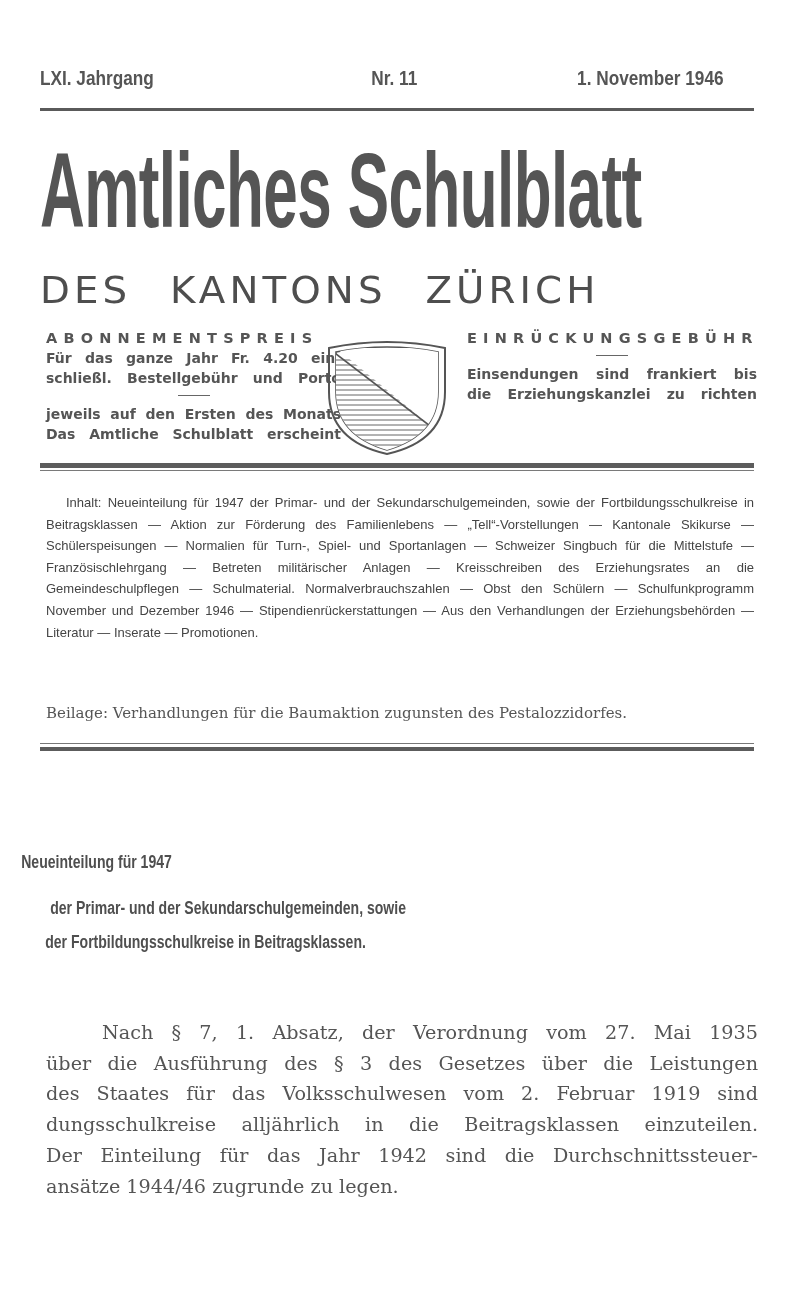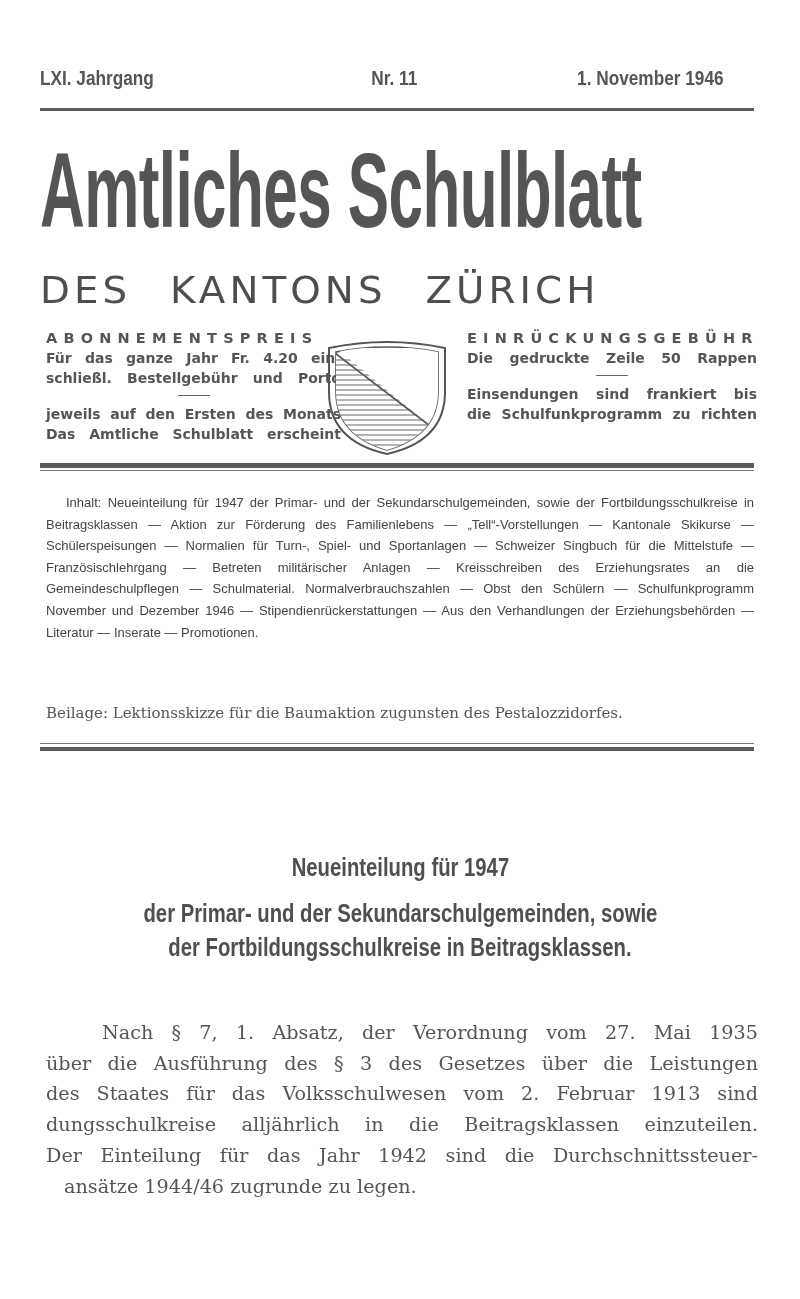--- a/index.html
+++ b/index.html
@@ -19,25 +19,25 @@
   .dash { width:32px; height:1px; background:#666; margin:7px auto 8px; }
   .just { text-align:justify; text-align-last:justify; }
   .shield { left:326px; top:340px; width:122px; height:115px; }
   .double-rule-a { left:40px; top:463px; width:714px; height:5px; background:#5c5c5c; }
   .double-rule-b { left:40px; top:470px; width:714px; height:1px; background:#7a7a7a; }
   .toc { left:46px; top:492px; width:708px; font-family:Liberation Sans, sans-serif; font-size:13px; line-height:21.6px; color:#444; text-align:justify; }
   .toc p { margin:0; text-indent:0; }
   .beilage { left:46px; top:704px; font-family:"DejaVu Serif", serif; font-size:15px; color:#555; white-space:nowrap; }
   .rule2a { left:40px; top:743px; width:714px; height:1px; background:#777; }
   .rule2b { left:40px; top:747px; width:714px; height:4px; background:#5c5c5c; }
-  .art-head { left:0; width:800px; text-align:center; font-family:"Liberation Sans", sans-serif; font-weight:bold; color:#4f4f4f; font-size:26px; white-space:nowrap; }
+  .art-head { left:0; width:800px; font-family:"Liberation Sans", sans-serif; font-weight:bold; color:#4f4f4f; font-size:18px; white-space:nowrap; }
   .art-head span { display:inline-block; transform:scaleX(0.78); }
   .body-text { left:46px; top:1018px; width:712px; font-family:"DejaVu Serif", serif; font-size:19.2px; line-height:30.7px; color:#555; text-align:justify; }
   .body-text .ln { display:block; text-align:justify; text-align-last:justify; white-space:nowrap; }
-  .body-text .ln.last { text-align-last:left;margin-left:18px; }
+  .body-text .ln.last { text-align-last:left; }
   .body-text .indent { padding-left:56px; }
 </style>
 </head>
 <body>
 
 <div class="abs masthead-top">
   <span class="mt-left">LXI. Jahrgang</span>
   <span class="mt-center">Nr. 11</span>
   <span class="mt-right">1. November 1946</span>
 </div>
@@ -85,41 +85,40 @@
       <line x1="0" y1="100" x2="122" y2="100"></line>
         <line x1="0" y1="105" x2="122" y2="105"></line>
     </g>
     <polygon points="10,8 122,8 122,92 112,92" fill="#fff"></polygon>
     <line x1="10" y1="14" x2="112" y2="92" stroke="#555" stroke-width="1.6"></line>
   </g>
 </svg>
 
 <div class="abs info-col info-right">
   <div class="info-head">EINRÜCKUNGSGEBÜHR</div>
-  <div class="just">Die gedruckte Zeile 50 Rappen</div>
   <div class="dash"></div>
   <div class="just">Einsendungen sind frankiert bis</div>
-  <div class="just">die Schulfunkprogramm zu richten</div>
+  <div class="just">die Erziehungskanzlei zu richten</div>
 </div>
 
 <div class="abs double-rule-a"></div>
 <div class="abs double-rule-b"></div>
 
 <div class="abs toc">
   <p style="text-indent:20px;"><span>Inhalt:</span> <span>Neueinteilung für 1947 der Primar- und der Sekundarschulgemeinden, sowie der Fortbildungsschulkreise in Beitragsklassen — Aktion zur Förderung des Familienlebens — „Tell“-Vorstellungen — Kantonale Skikurse — Schülerspeisungen — Normalien für Turn-, Spiel- und Sportanlagen — Schweizer Singbuch für die Mittelstufe — Französischlehrgang — Betreten militärischer Anlagen — Kreisschreiben des Erziehungsrates an die Gemeindeschulpflegen — Schulmaterial. Normalverbrauchszahlen — Obst den Schülern — Schulfunkprogramm November und Dezember 1946 — Stipendienrückerstattungen — Aus den Verhandlungen der Erziehungsbehörden — Literatur — Inserate — Promotionen.</span></p>
 </div>
-<div class="abs beilage">Beilage: Lektionsskizze für die Baumaktion zugunsten des Pestalozzidorfes.</div>
+<div class="abs beilage">Beilage: Verhandlungen für die Baumaktion zugunsten des Pestalozzidorfes.</div>
 
 <div class="abs rule2a"></div>
 <div class="abs rule2b"></div>
 
 <div class="abs art-head" style="top:852px;"><span>Neueinteilung für 1947</span></div>
 <div class="abs art-head" style="top:898px;"><span>der Primar- und der Sekundarschulgemeinden, sowie</span></div>
 <div class="abs art-head" style="top:932px;"><span>der Fortbildungsschulkreise in Beitragsklassen.</span></div>
 
 <div class="abs body-text">
   <span class="ln indent">Nach § 7, 1. Absatz, der Verordnung vom 27. Mai 1935</span>
   <span class="ln">über die Ausführung des § 3 des Gesetzes über die Leistungen</span>
-  <span class="ln">des Staates für das Volksschulwesen vom 2. Februar 1913 sind</span>
+  <span class="ln">des Staates für das Volksschulwesen vom 2. Februar 1919 sind</span>
   <span class="ln">dungsschulkreise alljährlich in die Beitragsklassen einzuteilen.</span>
   <span class="ln">Der Einteilung für das Jahr 1942 sind die Durchschnittssteuer-</span>
   <span class="ln last">ansätze 1944/46 zugrunde zu legen.</span>
 </div>
 
 </body></html>

